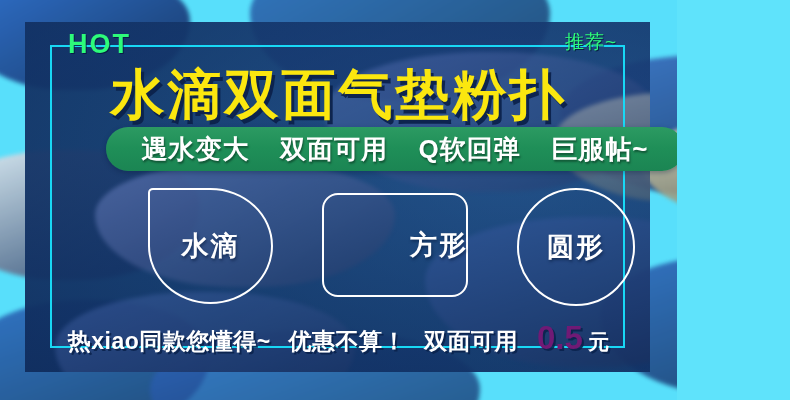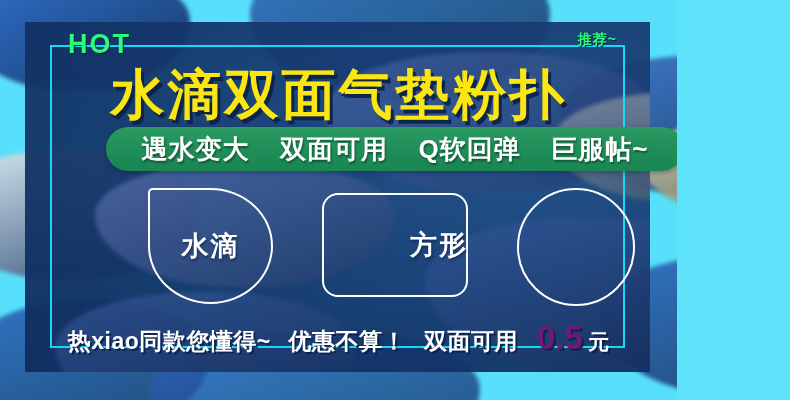--- a/index.html
+++ b/index.html
@@ -39,21 +39,21 @@
   .hot{
     position:absolute;left:68px;top:31px;
     color:#2dfb7a;font-size:27px;font-weight:bold;letter-spacing:2px;
     text-shadow:1px 1px 0 rgba(6,28,62,.85);
     line-height:1;
   }
 
   
   .recommend{
     position:absolute;right:60px;top:32px;
-    color:#2dfb7a;font-size:14px;font-weight:bold;letter-spacing:1px;
+    color:#2dfb7a;font-size:19px;font-weight:normal;letter-spacing:1px;
     text-shadow:1px 1px 0 rgba(6,28,62,.9);
     line-height:1;
   }
 
   
   .title{
     position:absolute;left:0;right:0;top:64px;text-align:center;
     color:#fbe70f;font-size:54px;font-weight:bold;letter-spacing:3px;
     line-height:1.12;
     text-shadow:3px 4px 0 rgba(11,33,74,.92);
@@ -181,20 +181,21 @@
       <span>水滴</span>
     </div>
 
     <div class="badge badge-square">
       <div class="square-outline"></div>
       <span>方形</span>
     </div>
 
     <div class="badge badge-circle">
       <div class="circle-outline"></div>
+      <span>圆形</span>
     </div>
 
   </div>
 
   <div class="promo">
     <span class="t">热xiao同款您懂得~</span>
     <span class="sp"></span>
     <span class="t">优惠不算！</span>
     <span class="sp"></span>
     <span class="t">双面可用</span>

